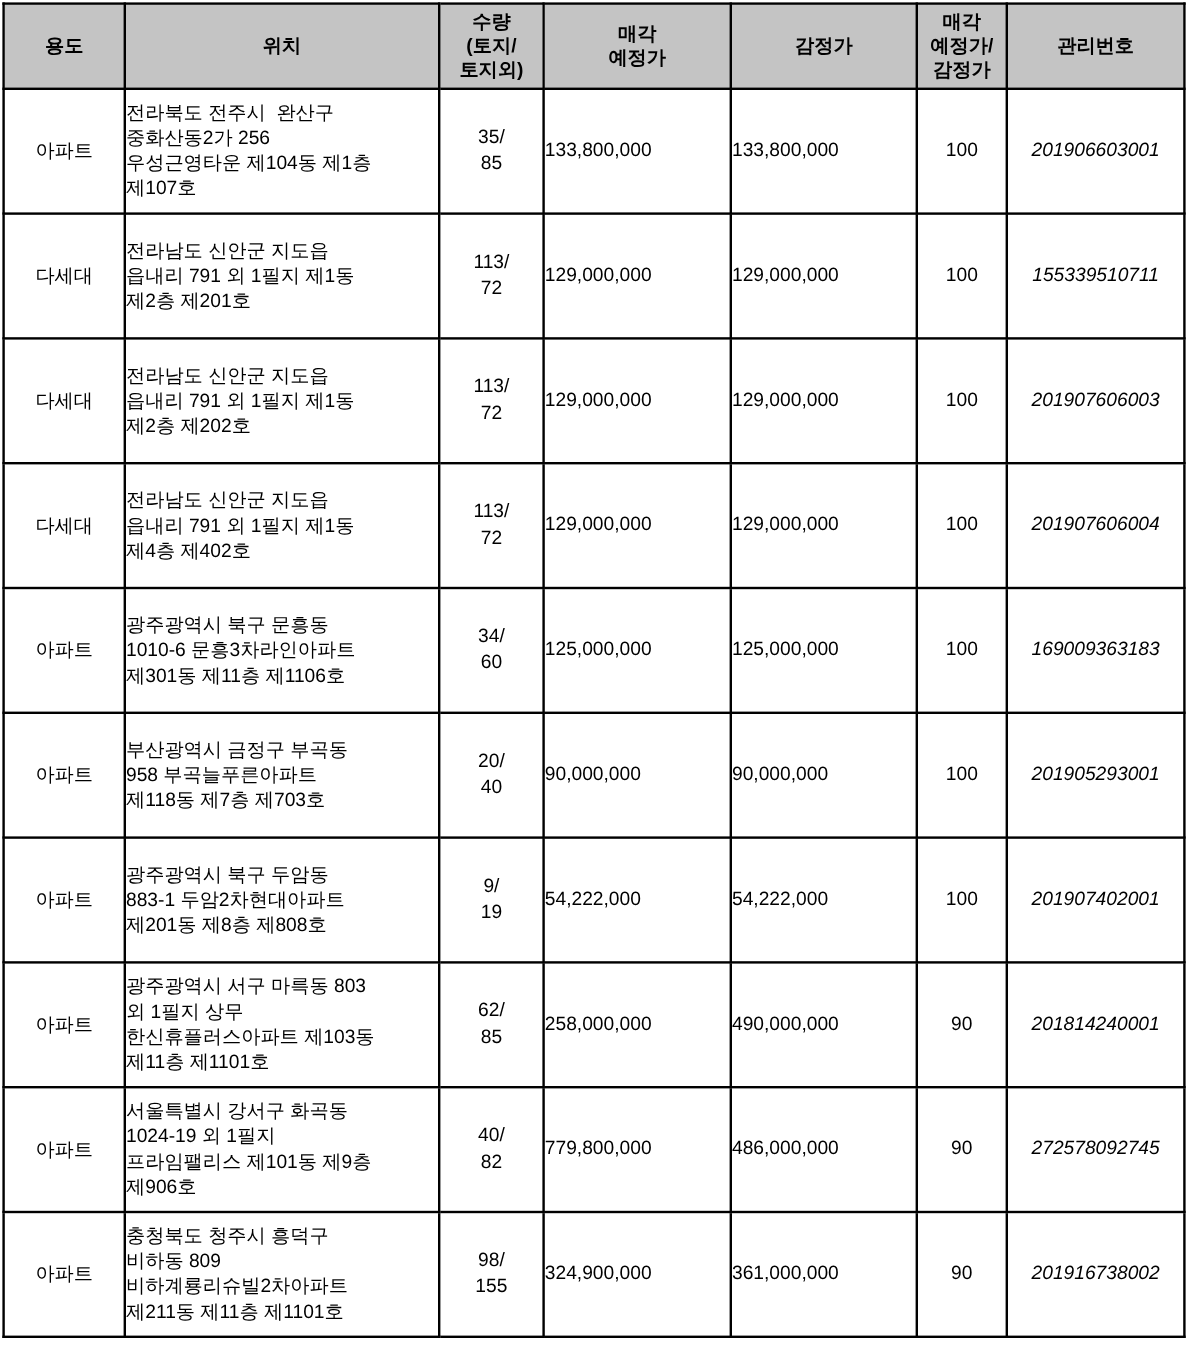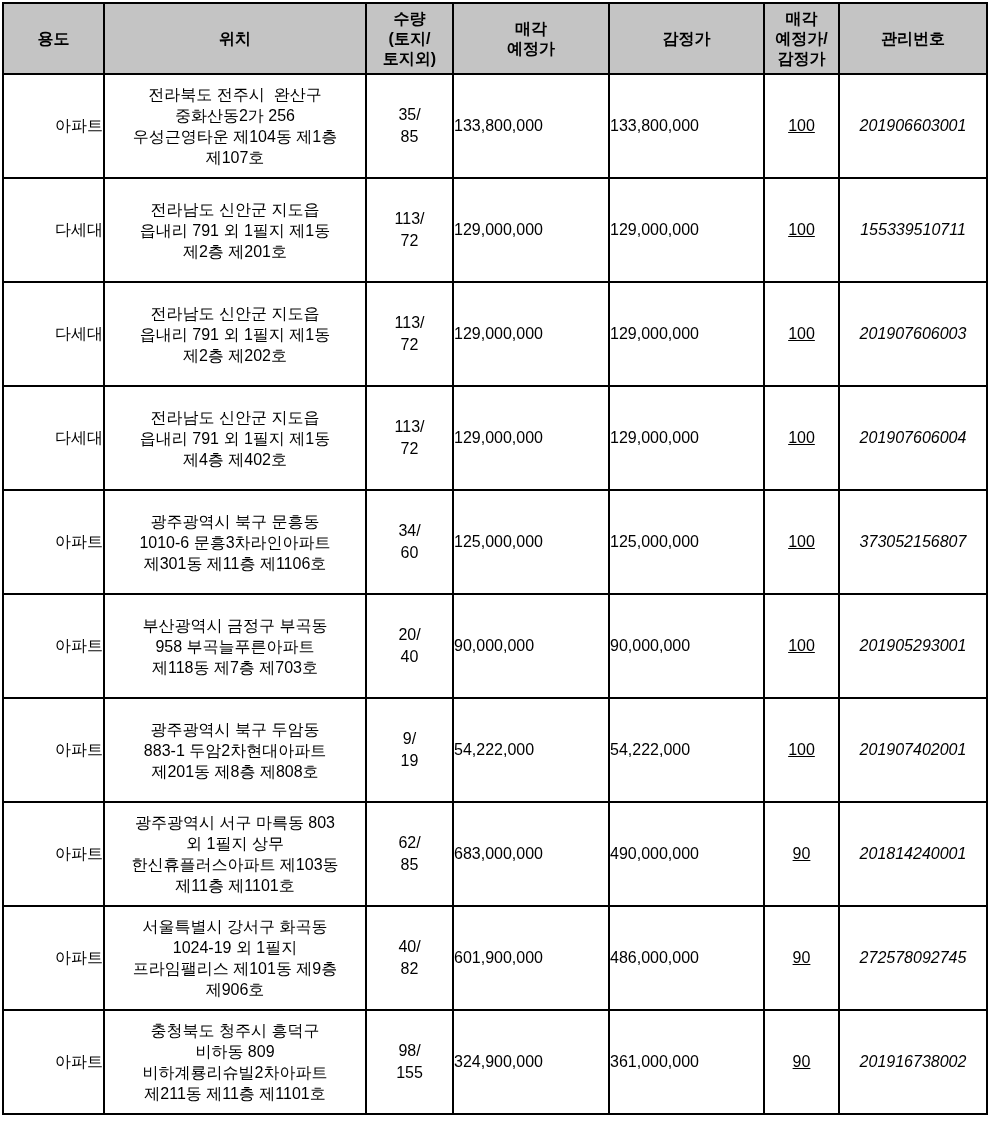--- a/index.html
+++ b/index.html
@@ -30,25 +30,25 @@
   tbody tr { height: 104px; }
   th {
     background: #c4c4c4;
     font-weight: bold;
     font-size: 16px;
     line-height: 20px;
     text-align: center;
     white-space: pre;
   }
   td { font-size: 16px; }
-  td.c-usage    { text-align: right; }
-  td.c-location { text-align: center; white-space: pre; line-height: 21px; }
+  td.c-usage    { text-align: center; }
+  td.c-location { text-align: left; white-space: pre; line-height: 21px; }
   td.c-quantity { text-align: center; white-space: pre; line-height: 22px; }
   td.c-price    { text-align: left; padding-right: 5px; }
-  td.c-ratio    { text-align: center; text-decoration: underline; }
+  td.c-ratio    { text-align: center; }
   td.c-mgmt     { text-align: center; font-style: italic; }
 </style>
 </head>
 <body>
 
 <div class="page">
   <table class="listing">
     <colgroup>
       <col style="width:101px">
       <col style="width:262px">
@@ -127,21 +127,21 @@
       <tr>
         <td class="c-usage">아파트</td>
         <td class="c-location">광주광역시 북구 문흥동
 1010-6 문흥3차라인아파트
 제301동 제11층 제1106호</td>
         <td class="c-quantity">34/
 60</td>
         <td class="c-price">125,000,000</td>
         <td class="c-price">125,000,000</td>
         <td class="c-ratio">100</td>
-        <td class="c-mgmt">373052156807</td>
+        <td class="c-mgmt">169009363183</td>
       </tr>
       <tr>
         <td class="c-usage">아파트</td>
         <td class="c-location">부산광역시 금정구 부곡동
 958 부곡늘푸른아파트
 제118동 제7층 제703호</td>
         <td class="c-quantity">20/
 40</td>
         <td class="c-price">90,000,000</td>
         <td class="c-price">90,000,000</td>
@@ -161,34 +161,34 @@
         <td class="c-mgmt">201907402001</td>
       </tr>
       <tr>
         <td class="c-usage">아파트</td>
         <td class="c-location">광주광역시 서구 마륵동 803
 외 1필지 상무
 한신휴플러스아파트 제103동
 제11층 제1101호</td>
         <td class="c-quantity">62/
 85</td>
-        <td class="c-price">683,000,000</td>
+        <td class="c-price">258,000,000</td>
         <td class="c-price">490,000,000</td>
         <td class="c-ratio">90</td>
         <td class="c-mgmt">201814240001</td>
       </tr>
       <tr>
         <td class="c-usage">아파트</td>
         <td class="c-location">서울특별시 강서구 화곡동
 1024-19 외 1필지
 프라임팰리스 제101동 제9층
 제906호</td>
         <td class="c-quantity">40/
 82</td>
-        <td class="c-price">601,900,000</td>
+        <td class="c-price">779,800,000</td>
         <td class="c-price">486,000,000</td>
         <td class="c-ratio">90</td>
         <td class="c-mgmt">272578092745</td>
       </tr>
       <tr>
         <td class="c-usage">아파트</td>
         <td class="c-location">충청북도 청주시 흥덕구
 비하동 809
 비하계룡리슈빌2차아파트
 제211동 제11층 제1101호</td>

